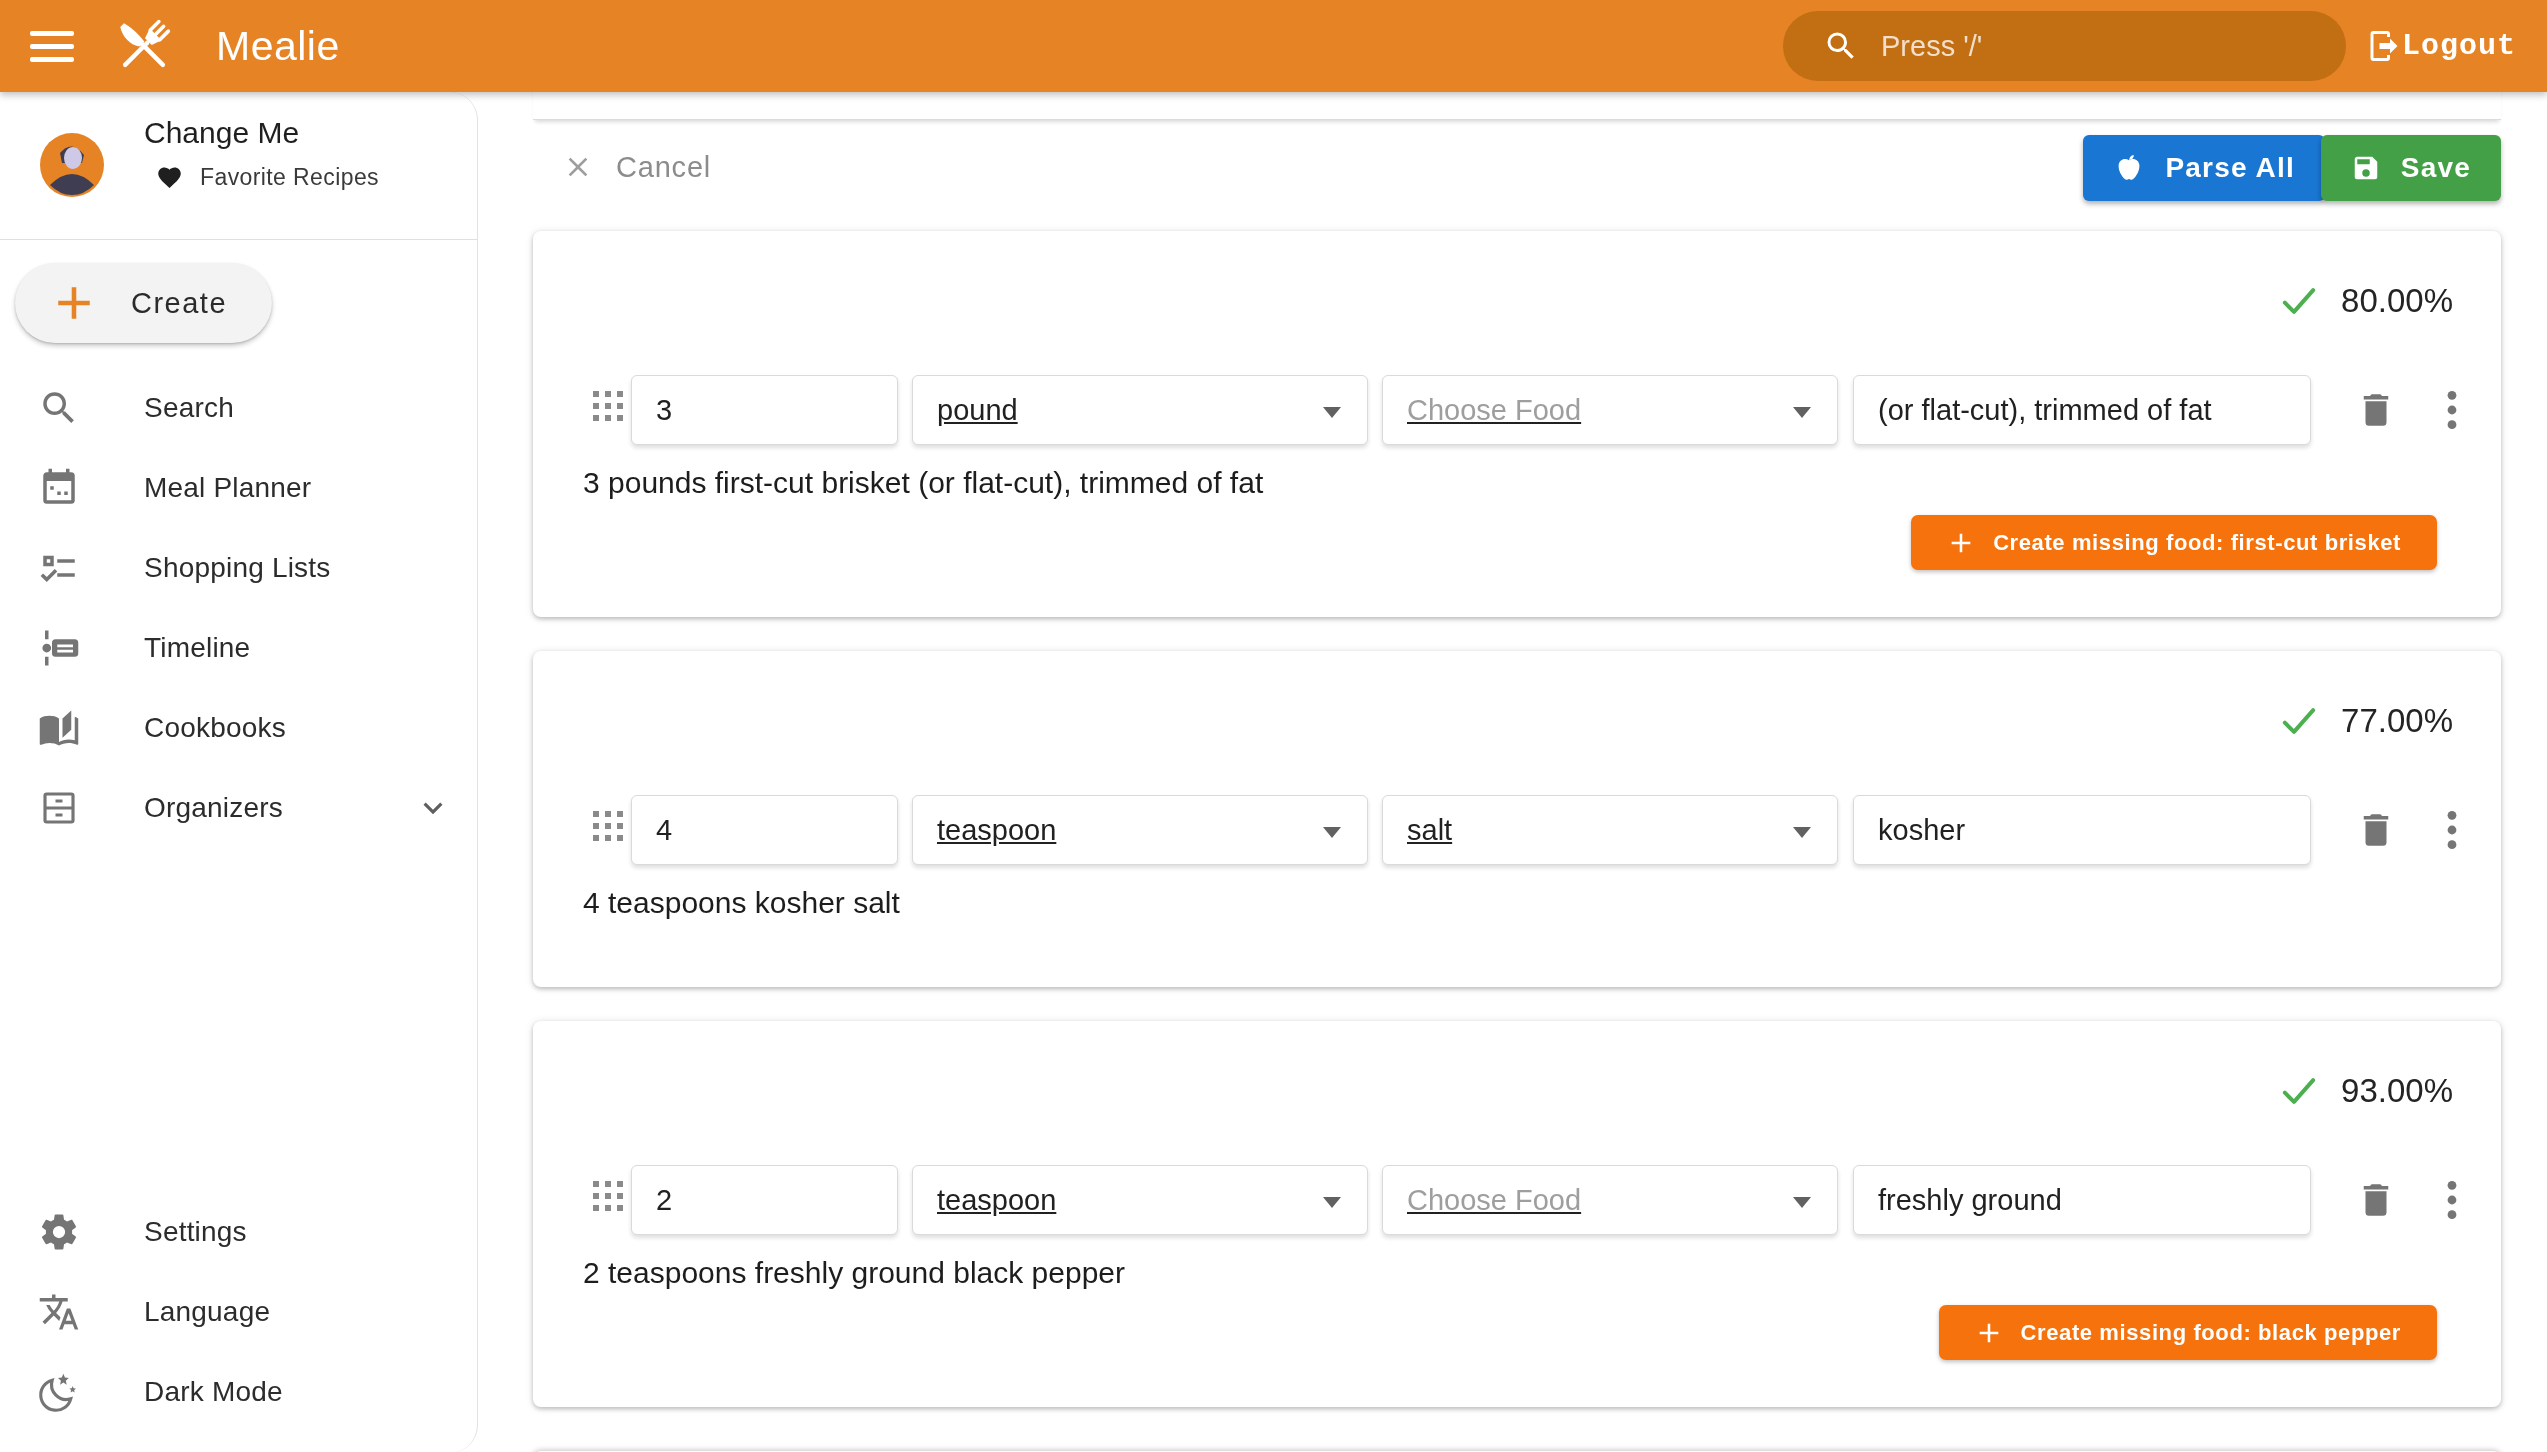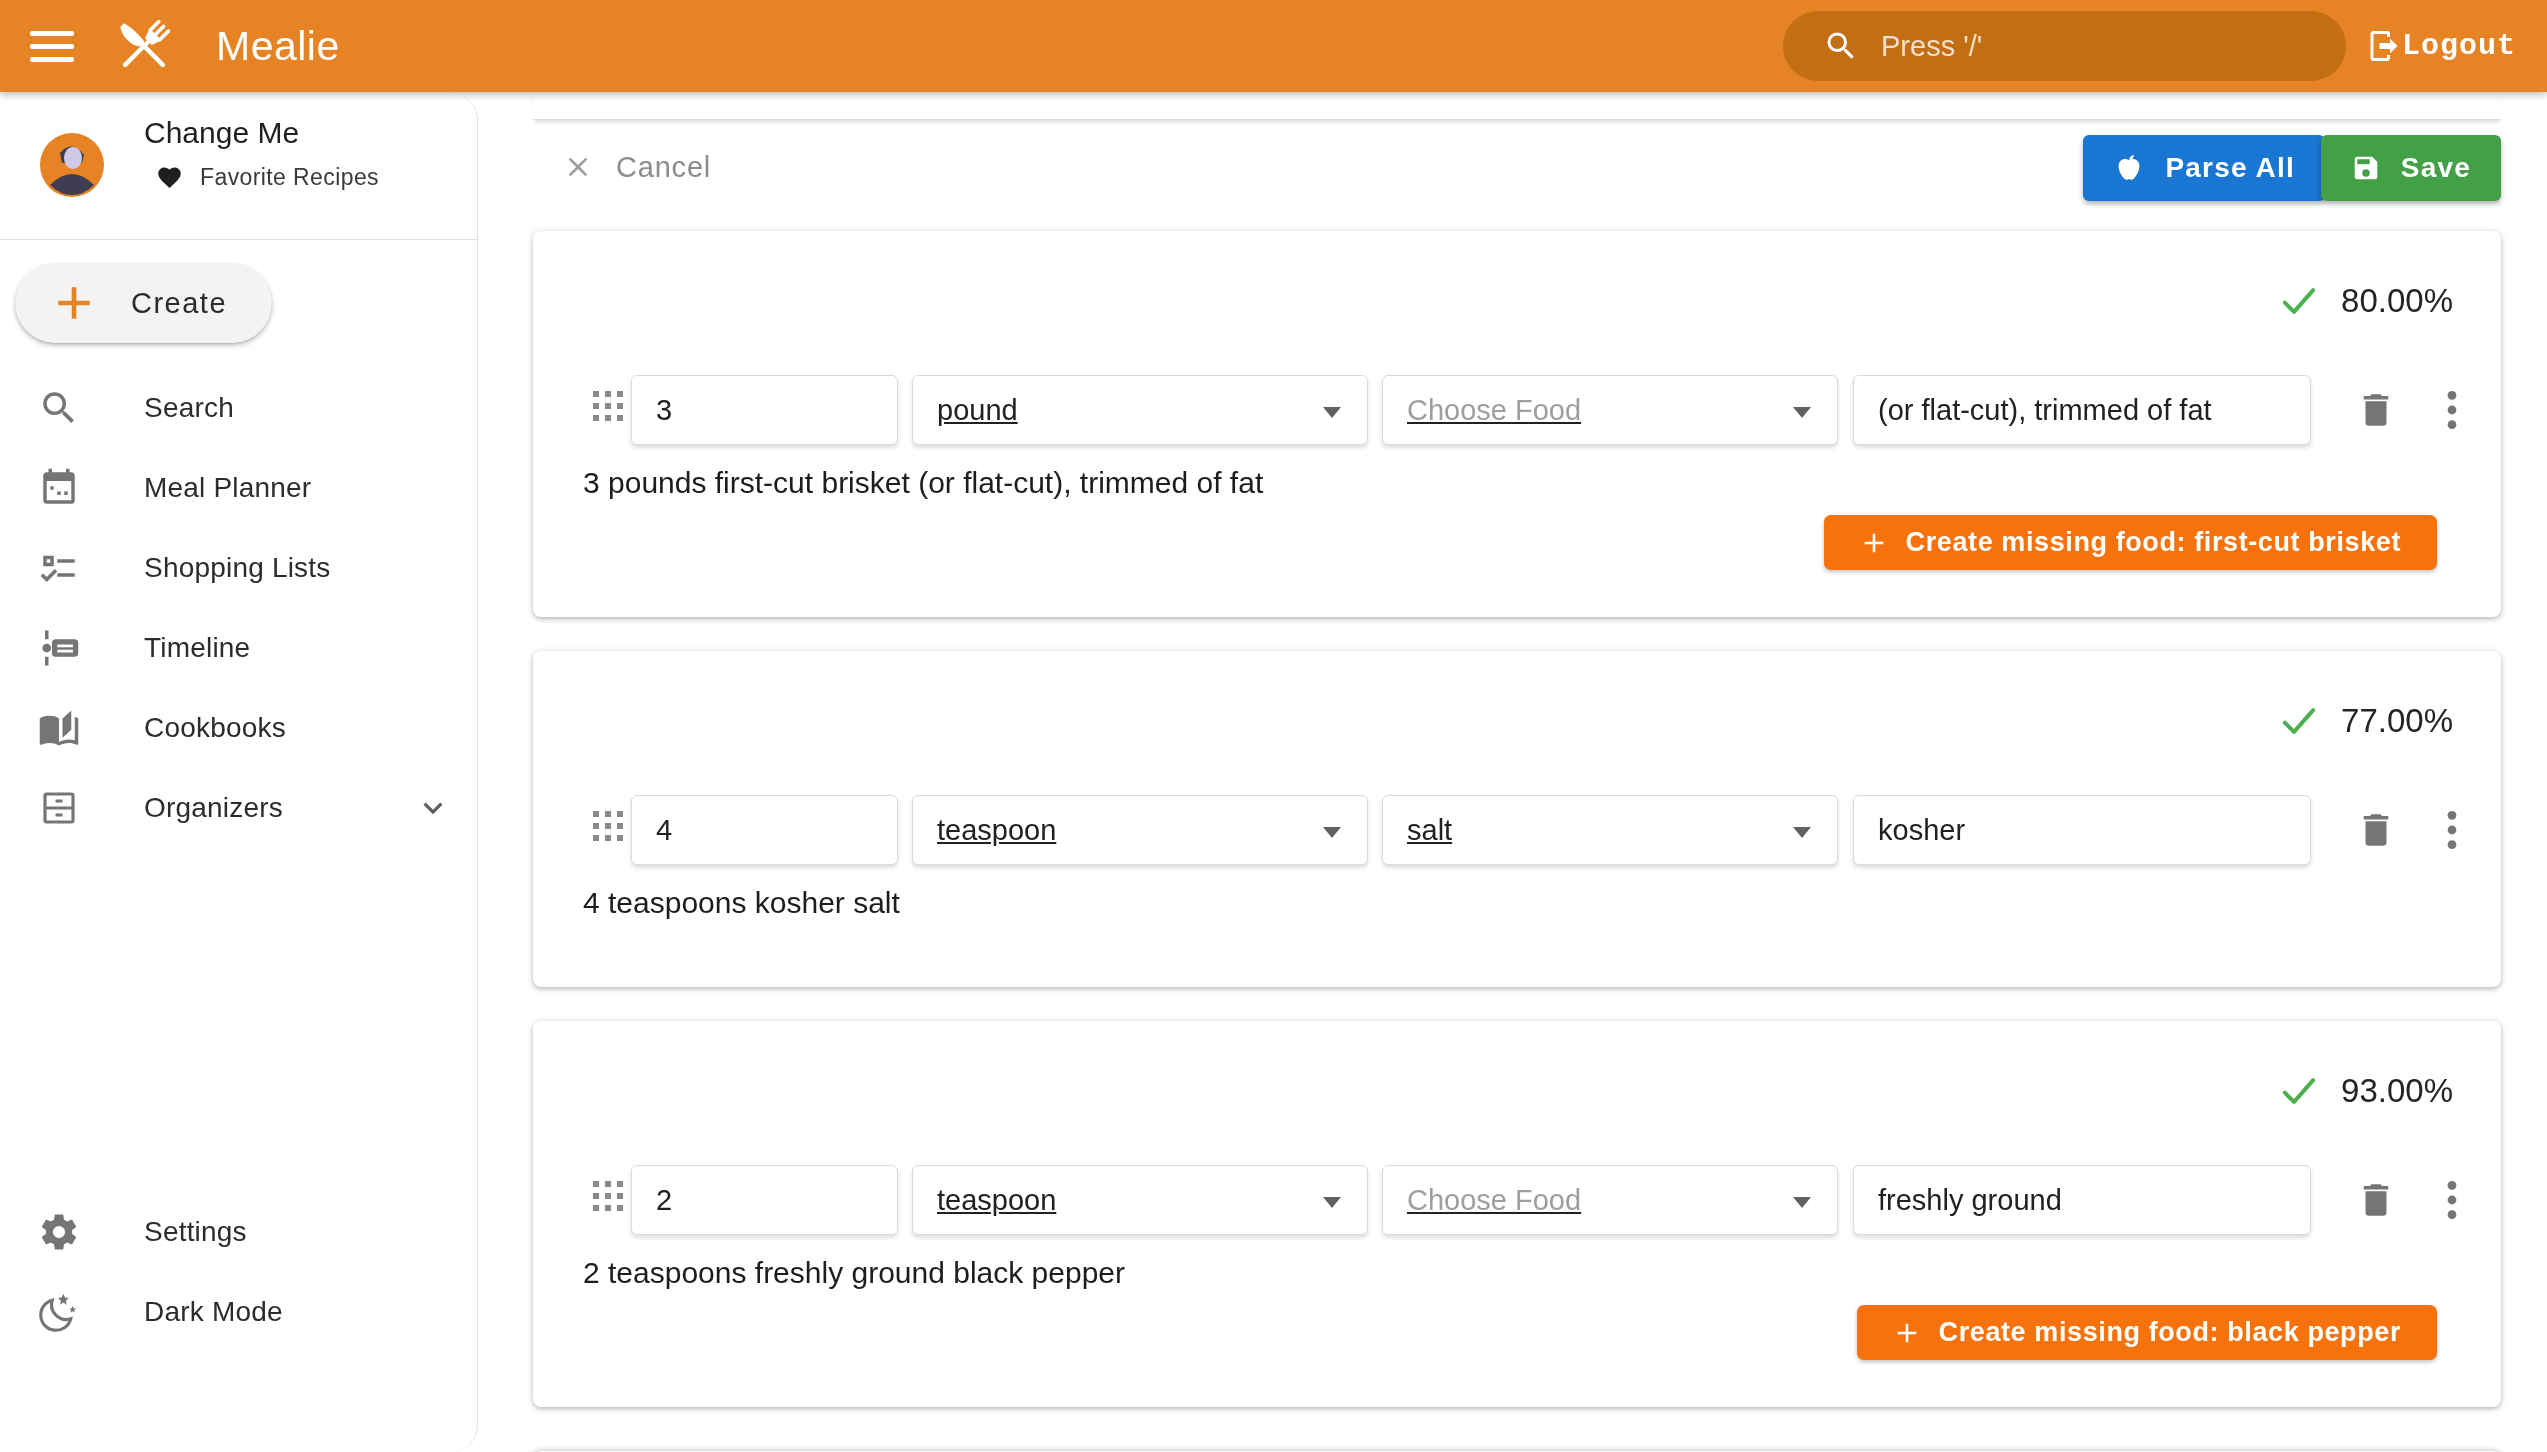--- a/index.html
+++ b/index.html
@@ -92,21 +92,21 @@
   .icon-btn { border:none; background:none; cursor:pointer; display:flex; align-items:center; justify-content:center; }
   .trash-btn { width:44px; height:48px; margin-left:43px; }
   .kebab-btn { width:22px; height:48px; margin-left:43px; }
 
   .orig-text { margin-top:20px; padding-left:50px; font-size:30px; line-height:36px; color:#1d1d1d; }
 
   .missing-row { margin-top:14px; height:55px; display:flex; justify-content:flex-end; padding-right:64px; }
   .missing-btn { height:55px; border:none; border-radius:7px; background:#F6720C; color:#fff;
                  display:flex; align-items:center; gap:18px; padding:0 36px; cursor:pointer;
                  box-shadow:0 2px 4px rgba(0,0,0,.25); }
-  .missing-btn .lbl { font-size:27px; font-weight:600; letter-spacing:0.6px; color:#fff; }
+  .missing-btn .lbl { font-size:22px; font-weight:600; letter-spacing:0.6px; color:#fff; }
 
   .next-card-edge { margin-top:44px; width:1968px; height:14px; background:#fff;
                     border-radius:8px 8px 0 0; box-shadow:0 0 6px rgba(0,0,0,.3); }
 </style>
 </head>
 <body>
 
 <header class="appbar">
   <button class="hamburger">
       <span></span>
@@ -216,20 +216,26 @@
 
   <nav class="nav-list bottom">
     <div class="nav-item">
       <svg class="ic" viewBox="0 0 24 24">
           <path fill="#757575" d="M12,15.5A3.5,3.5 0 0,1 8.5,12A3.5,3.5 0 0,1 12,8.5A3.5,3.5 0 0,1 15.5,12A3.5,3.5 0 0,1 12,15.5M19.43,12.97C19.47,12.65 19.5,12.33 19.5,12C19.5,11.67 19.47,11.34 19.43,11L21.54,9.37C21.73,9.22 21.78,8.95 21.66,8.73L19.66,5.27C19.54,5.05 19.27,4.96 19.05,5.05L16.56,6.05C16.04,5.66 15.5,5.32 14.87,5.07L14.5,2.42C14.46,2.18 14.25,2 14,2H10C9.75,2 9.54,2.18 9.5,2.42L9.13,5.07C8.5,5.32 7.96,5.66 7.44,6.05L4.95,5.05C4.73,4.96 4.46,5.05 4.34,5.27L2.34,8.73C2.21,8.95 2.27,9.22 2.46,9.37L4.57,11C4.53,11.34 4.5,11.67 4.5,12C4.5,12.33 4.53,12.65 4.57,12.97L2.46,14.63C2.27,14.78 2.21,15.05 2.34,15.27L4.34,18.73C4.46,18.95 4.73,19.03 4.95,18.95L7.44,17.94C7.96,18.34 8.5,18.68 9.13,18.93L9.5,21.58C9.54,21.82 9.75,22 10,22H14C14.25,22 14.46,21.82 14.5,21.58L14.87,18.93C15.5,18.67 16.04,18.34 16.56,17.94L19.05,18.95C19.27,19.03 19.54,18.95 19.66,18.73L21.66,15.27C21.78,15.05 21.73,14.78 21.54,14.63L19.43,12.97Z"></path>
         </svg>
       <span class="lbl">Settings</span>
     </div>
     <div class="nav-item">
       <svg class="ic" viewBox="0 0 24 24">
+          <path fill="#757575" d="M12.87,15.07L10.33,12.56L10.36,12.53C12.1,10.59 13.34,8.36 14.07,6H17V4H10V2H8V4H1V6H12.17C11.5,7.92 10.44,9.75 9,11.35C8.07,10.32 7.3,9.19 6.69,8H4.69C5.42,9.63 6.42,11.17 7.67,12.56L2.58,17.58L4,19L9,14L12.11,17.11L12.87,15.07M18.5,10H16.5L12,22H14L15.12,19H19.87L21,22H23L18.5,10M15.88,17L17.5,12.67L19.12,17H15.88Z"></path>
+        </svg>
+      <span class="lbl">Language</span>
+    </div>
+    <div class="nav-item">
+      <svg class="ic" viewBox="0 0 24 24">
           <path fill="none" stroke="#757575" stroke-width="1.8" d="M18.7 15.9 A8.5 8.5 0 0 1 8.1 5.3 A8.7 8.7 0 1 0 18.7 15.9 Z"></path>
           <path fill="#757575" d="M14.5 1.5 l.9 2.2 2.2 .3 -1.7 1.5 .5 2.3 -1.9 -1.2 -1.9 1.2 .5 -2.3 -1.7 -1.5 2.2 -.3 Z M19.8 8.5 l.5 1.3 1.4 .2 -1 .9 .2 1.4 -1.1 -.7 -1.2 .7 .3 -1.4 -1 -.9 1.4 -.2 Z"></path>
         </svg>
       <span class="lbl">Dark Mode</span>
     </div>
   </nav>
 </aside>
 
 <main class="main">
   <div class="prev-card-edge"></div>

